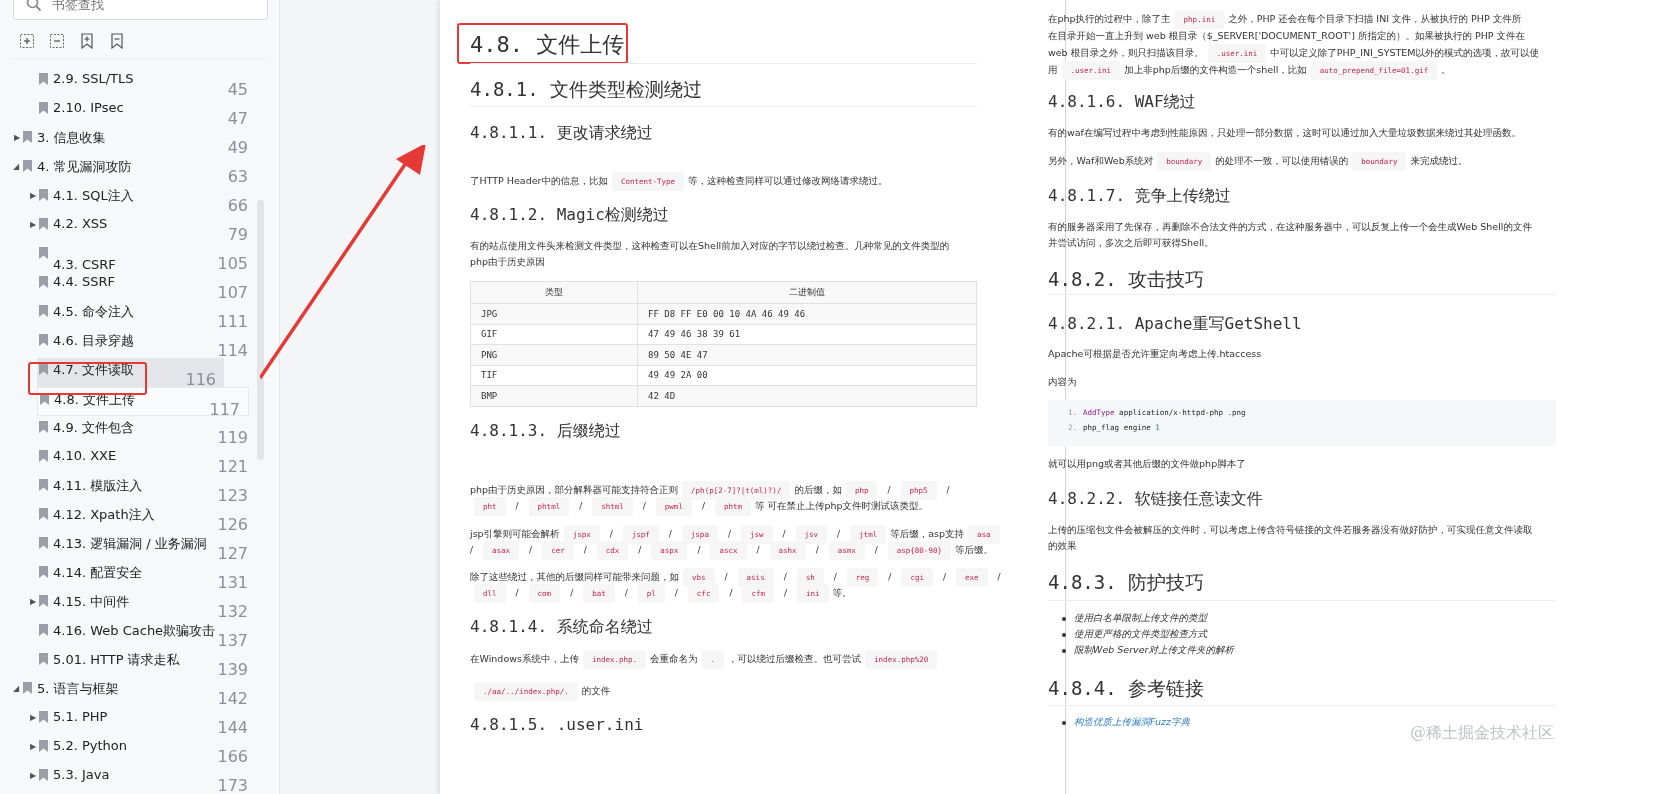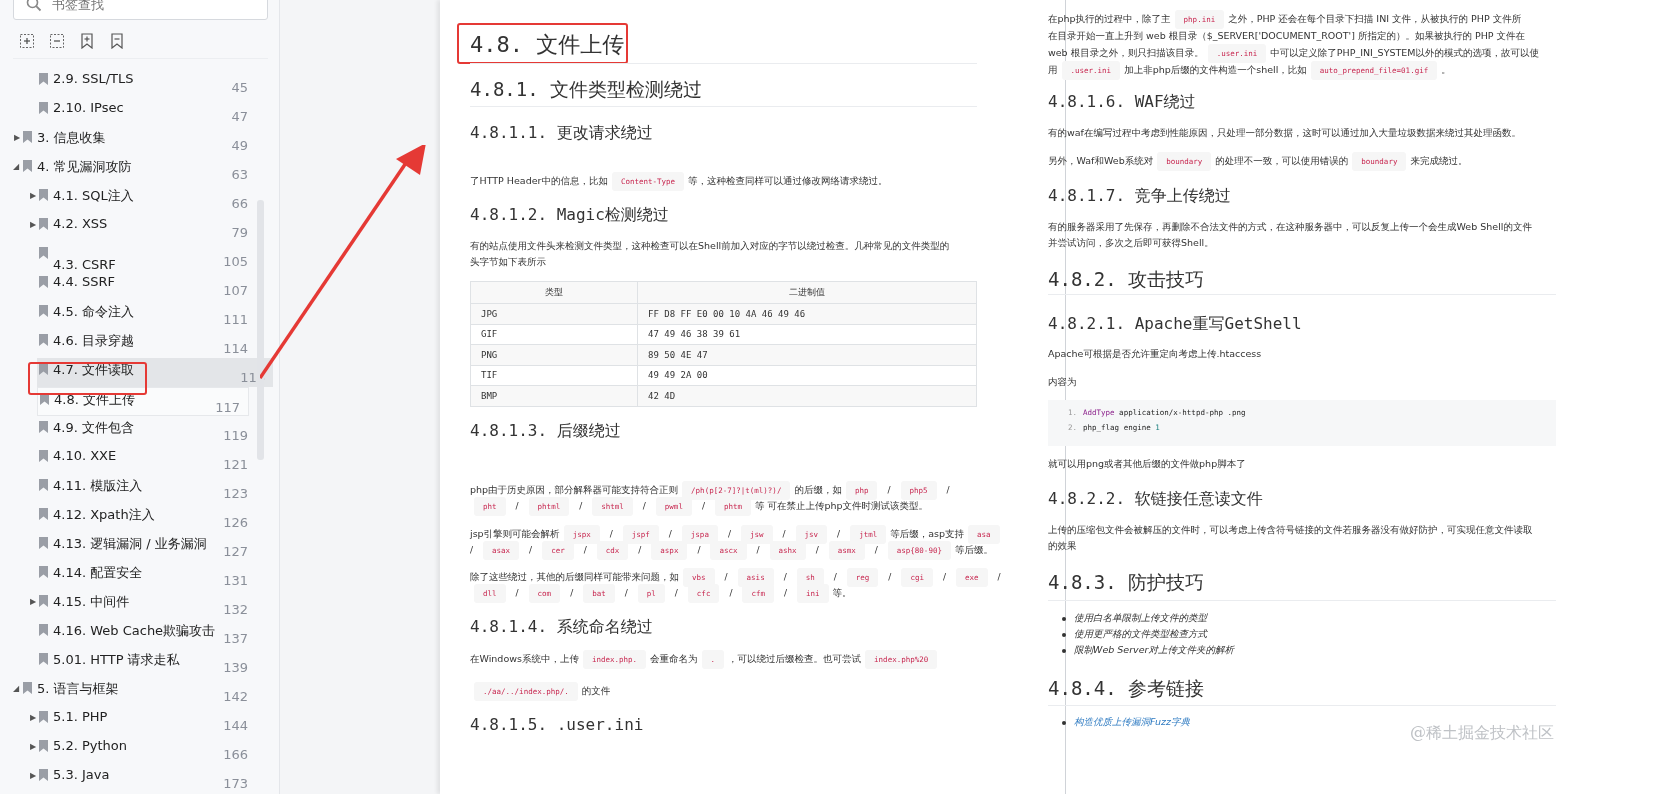--- a/index.html
+++ b/index.html
@@ -14,21 +14,21 @@
   .toolbar { position: absolute; left: 18px; top: 32px; height: 22px; display: flex; gap: 12px; }
   .toolbar .tb { width: 18px; height: 18px; display: flex; align-items: center; justify-content: center; cursor: pointer; }
   .toolbar-divider { position: absolute; left: 13px; top: 58px; width: 255px; height: 1px; background: #eceef1; }
   .tree { position: absolute; left: 0; top: 68px; width: 268px; }
   .tree-item { position: relative; height: 29px; display: flex; align-items: center; font-size: 13px; color: #222; }
   .tree-item.active { background: #e3e5e8; }
   .tree-item.hl { background: #fafbfc; }
   .tree-item .caret { position: absolute; width: 8px; height: 8px; font-size: 8px; color: #555; line-height: 8px; }
   .tree-item .bm { position: absolute; width: 9px; height: 12px; }
   .tree-item .label { position: absolute; white-space: nowrap; }
-  .tree-item .page { position: absolute; right: 20px; top: 12px; font-size: 13px; color: #8a8f99; }
+  .tree-item .page { position: absolute; right: 20px; top: 12px; font-size: 16px; color: #8a8f99; }
   .sidebar-scroll { position: absolute; left: 257px; top: 200px; width: 7px; height: 260px; background: #e2e4e8; border-radius: 3px; }
 
   .selection-box { position: absolute; border: 2.5px solid #e53935; border-radius: 3px; }
 
   
   .gap { position: absolute; left: 281px; top: 0; width: 157px; height: 794px; background: #f4f5f7; }
   .arrow { position: absolute; left: 260px; top: 145px; }
 
   
   .page1 { position: absolute; left: 440px; top: 0; width: 580px; height: 794px; background: #fff; box-shadow: -3px 0 4px rgba(0,0,0,0.08); }
@@ -174,21 +174,21 @@
           <span class="label" style="left:53px;top:3px">4.5. 命令注入</span>
           <span class="page">111</span>
         </div>
       <div class="tree-item">
           <svg class="bm" style="left:39px;top:5px" viewBox="0 0 9 12">
             <path d="M0 0h9v12l-4.5-3.5L0 12z" fill="#9a9ea6"></path>
           </svg>
           <span class="label" style="left:53px;top:3px">4.6. 目录穿越</span>
           <span class="page">114</span>
         </div>
-      <div class="tree-item active" style="margin-left:37px;width:236px">
+      <div class="tree-item active" style="margin-left:37px;width:187px">
           <svg class="bm" style="left:2px;top:5px" viewBox="0 0 9 12">
             <path d="M0 0h9v12l-4.5-3.5L0 12z" fill="#9a9ea6"></path>
           </svg>
           <span class="label" style="left:16px;top:3px">4.7. 文件读取</span>
           <span class="page" style="right:8px">116</span>
         </div>
       <div class="tree-item hl" style="margin-left:37px;width:212px;border:1px solid #e6e8eb">
           <svg class="bm" style="left:2px;top:5px" viewBox="0 0 9 12">
             <path d="M0 0h9v12l-4.5-3.5L0 12z" fill="#9a9ea6"></path>
           </svg>
@@ -307,21 +307,21 @@
   <div class="selection-box" style="left:457px;top:23px;width:171px;height:41px"></div>
   <div class="h2 h-big" style="left:470px;top:30px">4.8. 文件上传</div>
   <div class="rule" style="left:470px;top:63px;width:507px"></div>
   <div class="h2 h-mid" style="left:470px;top:77px">4.8.1. 文件类型检测绕过</div>
   <div class="rule" style="left:470px;top:106px;width:507px"></div>
   <div class="h2 h-small" style="left:470px;top:123px">4.8.1.1. 更改请求绕过</div>
   <div class="p" style="left:470px;top:172px"><span>了HTTP Header中的信息，比如</span><span class="code">Content-Type</span><span>等，这种检查同样可以通过修改网络请求绕过。</span></div>
 
   <div class="h2 h-small" style="left:470px;top:205px">4.8.1.2. Magic检测绕过</div>
   <div class="p" style="left:470px;top:237px">有的站点使用文件头来检测文件类型，这种检查可以在Shell前加入对应的字节以绕过检查。几种常见的文件类型的</div>
-  <div class="p" style="left:470px;top:253px">头字节如下表所示</div>
+  <div class="p" style="left:470px;top:253px">php由于历史原因</div>
 
   <table class="magic">
     <tbody>
         <tr>
           <th>类型</th>
           <th>二进制值</th>
         </tr>
     <tr>
           <td>JPG</td>
           <td>FF D8 FF E0 00 10 4A 46 49 46</td>

